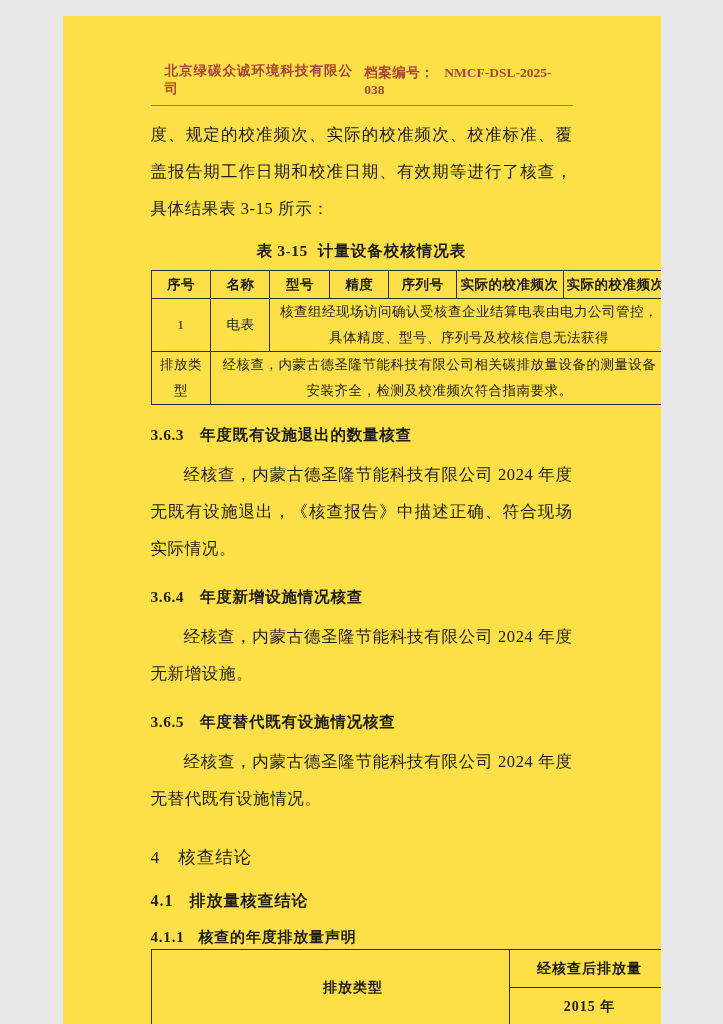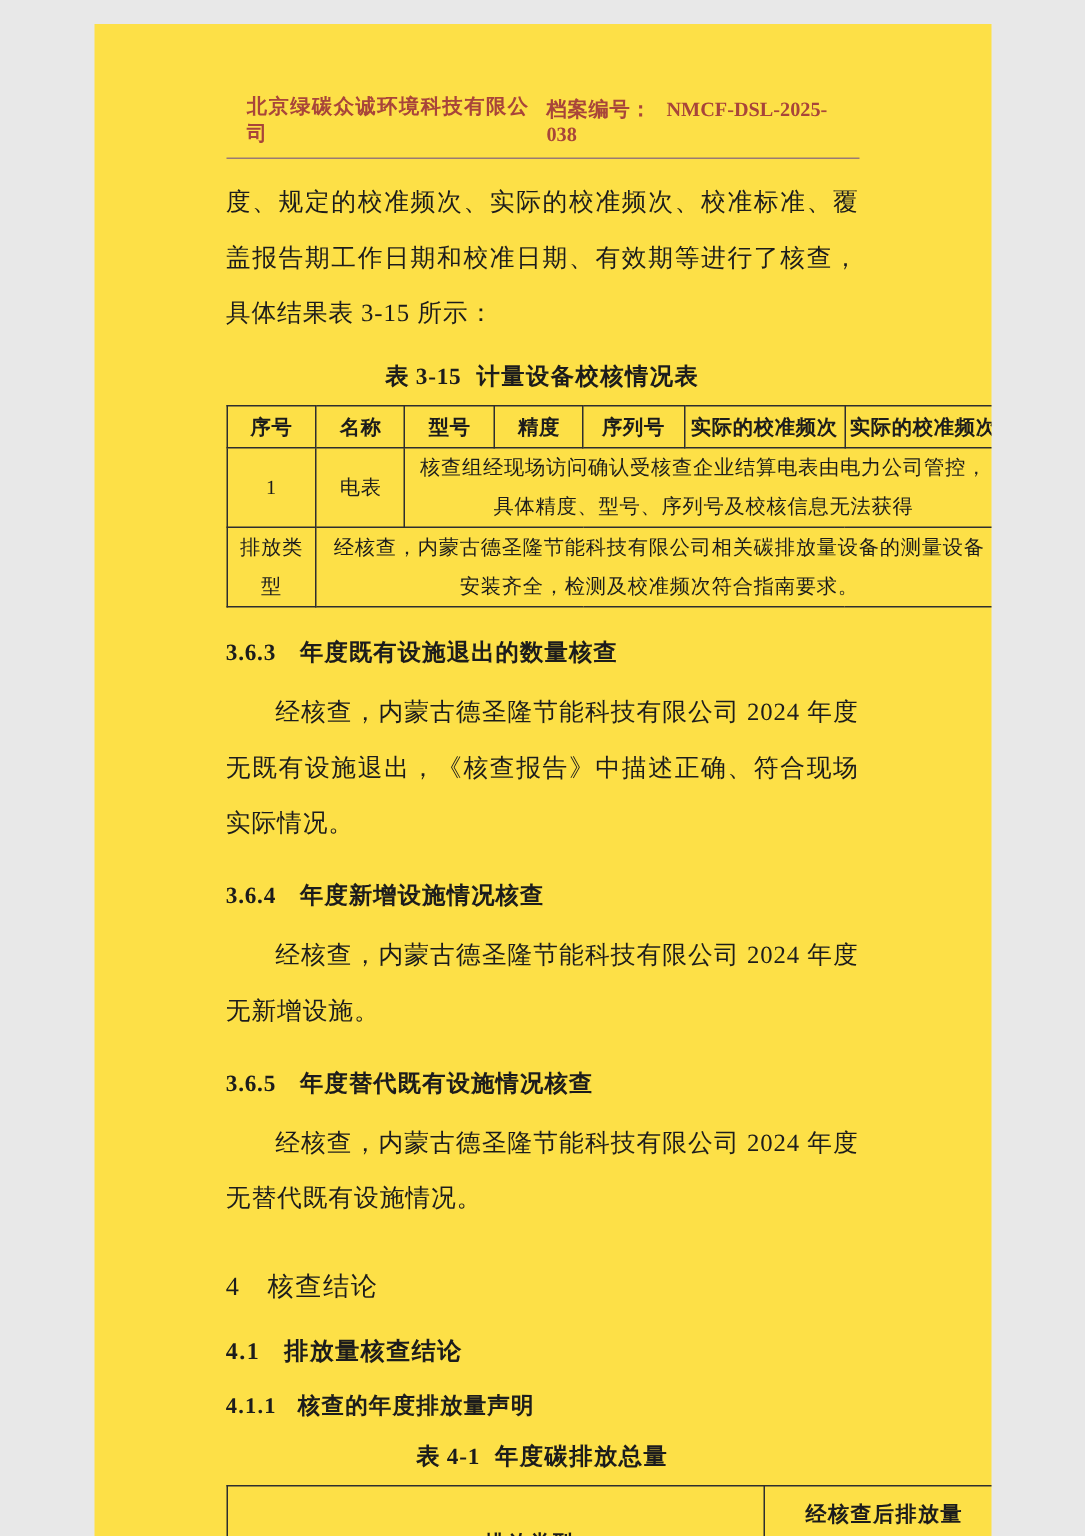--- a/index.html
+++ b/index.html
@@ -132,23 +132,20 @@
 
   <div class="sec41-head">
     <span class="sid">4.1</span><span>排放量核查结论</span>
   </div>
 
   <div class="sec411-head">
     <span class="sid">4.1.1</span><span>核查的年度排放量声明</span>
   </div>
 
 
-  <div class="tbl-title">
-    <span class="tlabel">表 4-1</span><span>年度碳排放总量</span>
-  </div>
 
   <table class="t41">
     <tbody>
         <tr>
       <td class="typ" rowspan="2">排放类型</td>
       <td class="r">经核查后排放量</td>
     </tr>
     <tr>
       <td class="r">2015 年</td>
     </tr>

